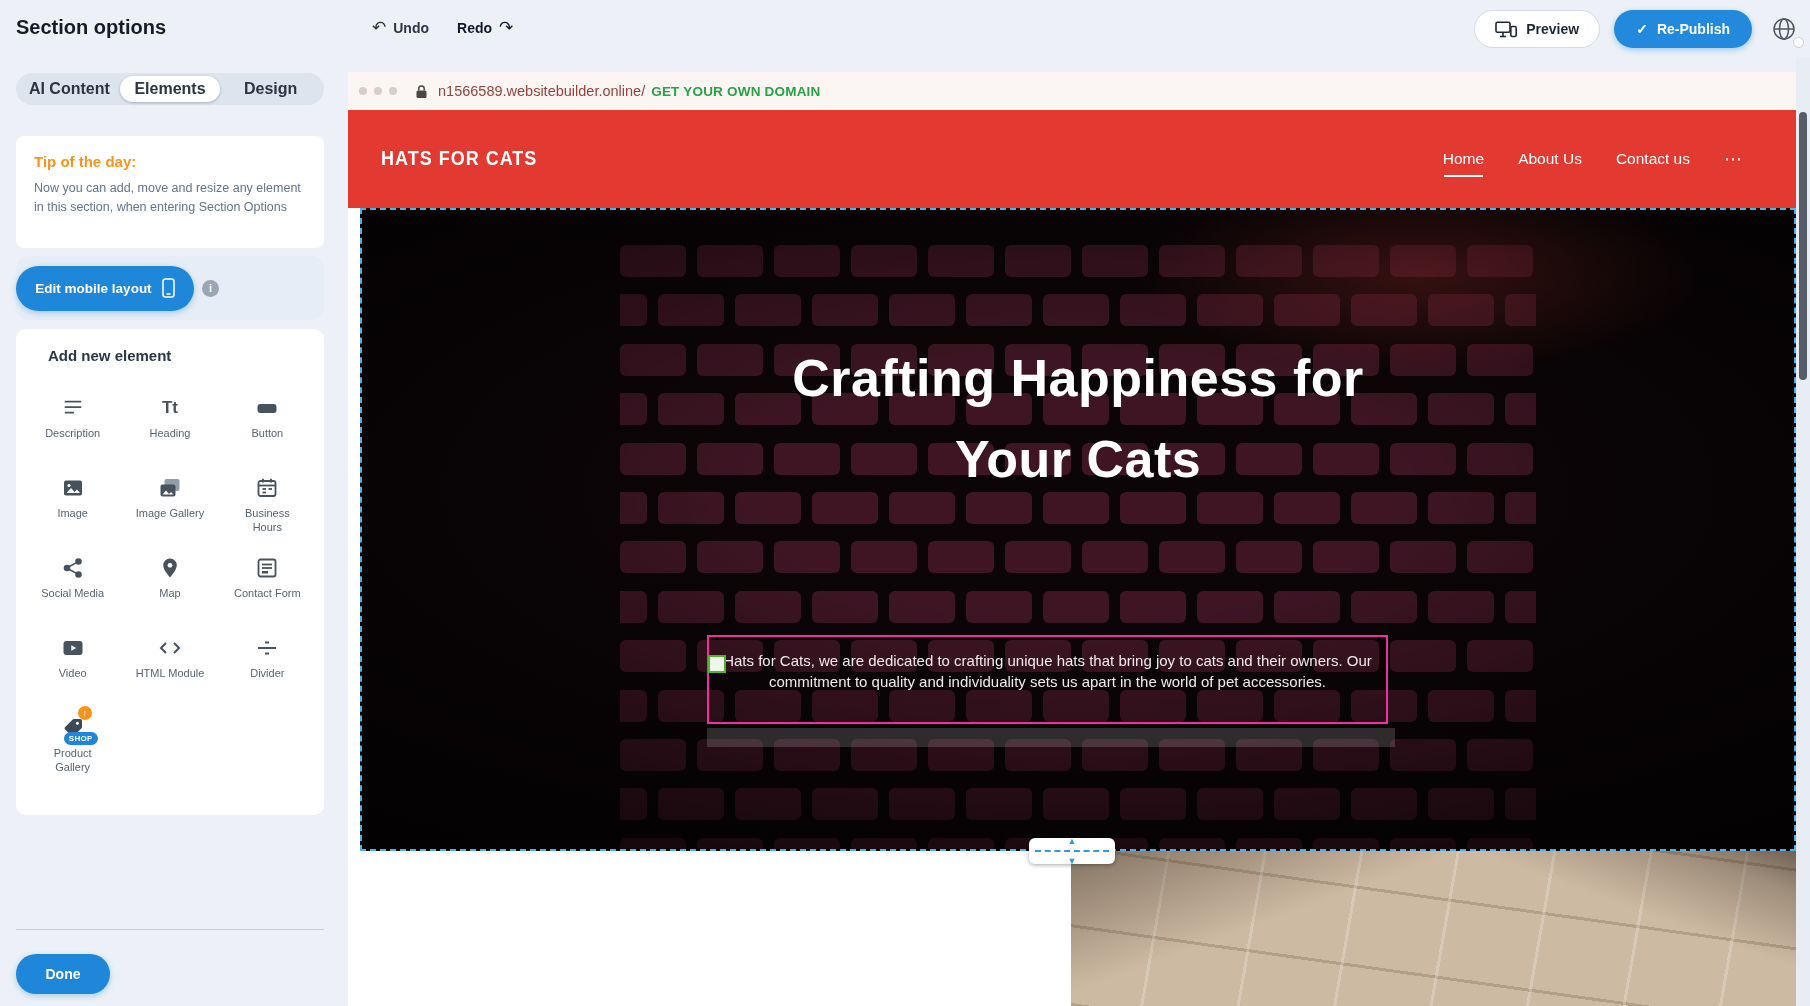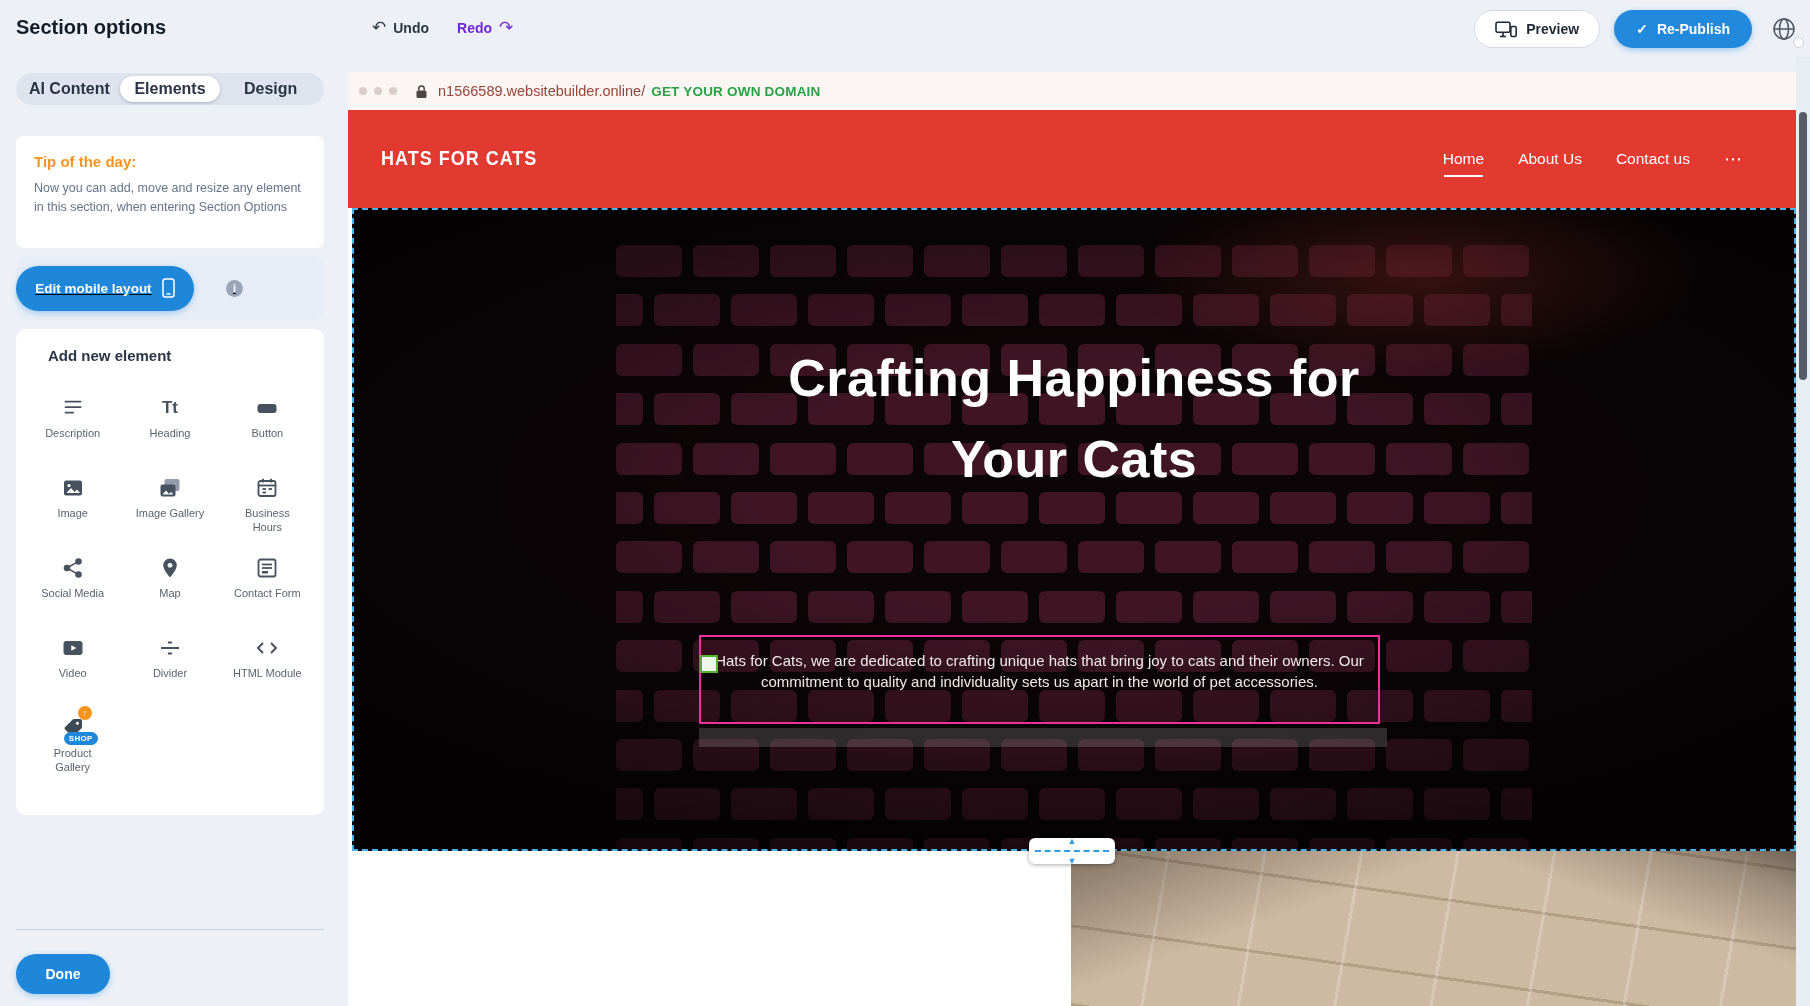--- a/index.html
+++ b/index.html
@@ -6,37 +6,37 @@
   html,body { width:1810px; height:1006px; overflow:hidden; }
   body { background:#edf1f7; font-family:"Liberation Sans", sans-serif; position:relative; }
   button { font-family:"Liberation Sans", sans-serif; cursor:pointer; }
 
   
   .topbar { position:absolute; left:0; top:0; width:100%; height:57px; background:#edf1f7; z-index:20; }
   .page-title { position:absolute; left:16px; top:16px; font-size:20px; font-weight:700; color:#141c28; }
   .history { position:absolute; left:372px; top:17px; display:flex; gap:28px; align-items:center; }
   .hist-btn { background:none; border:none; font-size:14px; font-weight:700; color:#2c3644; display:flex; gap:7px; align-items:center; }
   .hist-btn .arr { font-size:17px; font-weight:400; }
-  .hist-btn.disabled { color:#6d28d9;align-items:center; }
+  .hist-btn.disabled { color:#0f172a;align-items:center; }
   .top-actions { position:absolute; right:8px; top:10px; display:flex; gap:14px; align-items:center; }
   .btn-preview { height:38px; padding:0 20px; border-radius:20px; background:#fff; border:1px solid #d4dae3; color:#1d2835; font-size:14px; font-weight:700; display:flex; gap:9px; align-items:center; }
   .btn-publish { height:38px; padding:0 22px; border-radius:20px; background:#2289dd; border:none; color:#fff; font-size:14px; font-weight:700; display:flex; gap:9px; align-items:center; box-shadow:0 2px 6px rgba(34,137,221,.4); }
   .btn-publish .check { font-size:14px; }
   .globe-btn { width:36px; height:36px; border-radius:50%; border:none; background:transparent; position:relative; display:flex; align-items:center; justify-content:center; }
   .globe-badge { position:absolute; right:-2px; bottom:-1px; width:11px; height:11px; border-radius:50%; background:#fff; border:1px solid #c8cfd8; }
 
   
   .sidebar { position:absolute; left:0; top:57px; width:348px; bottom:0; }
   .tabs { position:absolute; left:16px; top:16px; width:308px; height:32px; background:#dde4ee; border-radius:17px; display:flex; padding:3px; }
   .tab { flex:1; border:none; background:transparent; border-radius:14px; font-size:16px; font-weight:600; color:#2a3442; }
   .tab.active { background:#fff; box-shadow:0 1px 3px rgba(20,40,70,.28); }
   .tip-card { position:absolute; left:16px; top:79px; width:308px; height:112px; background:#fff; border-radius:8px; padding:17px 18px; }
   .tip-title { font-size:15px; font-weight:700; color:#f7941d; }
   .tip-body { margin-top:9px; font-size:12.5px; color:#64748b; line-height:1.55; }
-  .mobile-row { position:absolute; left:16px; top:199px; width:308px; height:64px; background:#e7edf6; border-radius:12px; display:flex; align-items:center; gap:32px;text-decoration:underline; }
+  .mobile-row { position:absolute; left:16px; top:199px; width:308px; height:64px; background:#e7edf6; border-radius:12px; display:flex; align-items:center; gap:8px; }
   .btn-mobile { width:178px; height:45px; border:none; border-radius:23px; background:#1f87d9; color:#fff; font-size:13.5px; font-weight:700; display:flex; align-items:center; justify-content:center; gap:10px; box-shadow:0 2px 6px rgba(31,135,217,.35); }
   .info-dot { width:17px; height:17px; border-radius:50%; background:#9aa6b6; color:#fff; font-size:11px; font-weight:700; display:flex; align-items:center; justify-content:center; font-style:normal; }
   .elements-card { position:absolute; left:16px; top:272px; width:308px; height:486px; background:#fff; border-radius:10px; padding-top:18px; }
   .card-title { font-size:15px; font-weight:700; color:#2b3646; padding-left:32px; }
   .el-grid { margin-top:22px; display:grid; grid-template-columns:repeat(3,1fr); padding:0 8px; }
   .el { height:80px; display:flex; flex-direction:column; align-items:center; padding-top:9px; background:none; border:none; }
   .el-icon { width:26px; height:26px; display:flex; align-items:center; justify-content:center; position:relative; color:#47525f; }
   .el-label { margin-top:6px; font-size:11px; color:#59646f; text-align:center; line-height:1.25; max-width:72px; }
   .tt-glyph { font-size:17px; font-weight:700; color:#47525f; }
   .shop-badge { position:absolute; right:-12px; bottom:-4px; background:#1f87d9; color:#fff; font-size:8px; font-weight:700; padding:2px 5px; border-radius:7px; letter-spacing:.3px; }
@@ -54,21 +54,21 @@
   .domain-link { margin-left:6px; font-size:13.5px; font-weight:700; color:#27a245; background:none; border:none; letter-spacing:.2px; }
 
   .site { position:absolute; left:0; top:53px; right:0; bottom:0; background:#fff; overflow:hidden; }
   .site-header { position:absolute; left:0; top:0; right:0; height:98px; background:#e23a31; }
   .logo { position:absolute; left:33px; top:50%; transform:translateY(-50%) scale(1,1.12); color:#fff; font-size:18px; font-weight:800; letter-spacing:1px; display:inline-block; }
   .nav { position:absolute; right:52px; top:0; height:100%; display:flex; align-items:center; gap:34px; }
   .nav-item { background:none; border:none; color:#fff; font-size:15.5px; position:relative; }
   .nav-item.active::after { content:""; position:absolute; left:1px; right:1px; bottom:-9px; height:2px; background:#fff; }
   .nav-more { font-size:18px; letter-spacing:2px; }
 
-  .hero { position:absolute; left:4px; top:98px; right:0; height:643px; background:#0c0507; border:2px dashed #49b2e8; overflow:hidden; }
+  .hero { position:absolute; left:12px; top:98px; right:0; height:643px; background:#0c0507; border:2px dashed #49b2e8; overflow:hidden; }
   .bricks { position:absolute; left:50%; top:0; width:916px; height:100%; transform:translateX(-50%); overflow:hidden; z-index:0; }
   .brick-row { position:absolute; left:0; display:flex; gap:11px; height:32px; }
   .brick { width:66px; height:32px; flex:none; border-radius:6px; background:#3f1524; }
   .hero-shade { position:absolute; inset:0; z-index:1; background:
       radial-gradient(28% 22% at 74% 10%, rgba(150,45,40,.32), rgba(0,0,0,0) 70%),
       radial-gradient(78% 68% at 50% 44%, rgba(0,0,0,0) 28%, rgba(0,0,0,.45) 72%, rgba(0,0,0,.75) 100%); }
   .hero-h1 { position:absolute; left:0; right:0; top:128px; z-index:3; text-align:center; color:#fff; font-size:52px; font-weight:600; line-height:81px; letter-spacing:.5px; }
   .hero-sub { position:absolute; left:0; right:0; top:332px; z-index:3; text-align:center; color:#f4eef0; font-size:23px; font-weight:500; letter-spacing:.6px; }
   .ghost-band { position:absolute; left:345px; top:518px; width:688px; height:19px; background:rgba(255,255,255,.16); z-index:2; }
   .pink-box { position:absolute; left:345px; top:425px; width:681px; height:89px; border:2px solid #ef2fa0; z-index:4; }
@@ -269,36 +269,36 @@
               <rect x="2.5" y="5" width="19" height="14" rx="3" fill="#47525f"></rect>
               <path d="M10.3 9.3l5 2.7-5 2.7z" fill="#fff"></path>
             </svg>
         </span>
         <span class="el-label">Video</span>
       </button>
 
       <button class="el">
         <span class="el-icon">
           <svg width="24" height="24" viewBox="0 0 24 24" fill="none" stroke="#47525f" stroke-width="2">
+              <path d="M8 7l-5 5 5 5"></path>
+              <path d="M16 7l5 5-5 5"></path>
+            </svg>
+        </span>
+        <span class="el-label">HTML Module</span>
+      </button>
+
+      <button class="el">
+        <span class="el-icon">
+          <svg width="24" height="24" viewBox="0 0 24 24" fill="none" stroke="#47525f" stroke-width="2">
               <line x1="3" y1="12" x2="21" y2="12"></line>
               <line x1="10" y1="6.5" x2="14" y2="6.5"></line>
               <line x1="10" y1="17.5" x2="14" y2="17.5"></line>
             </svg>
         </span>
         <span class="el-label">Divider</span>
-      </button>
-
-      <button class="el">
-        <span class="el-icon">
-          <svg width="24" height="24" viewBox="0 0 24 24" fill="none" stroke="#47525f" stroke-width="2">
-              <path d="M8 7l-5 5 5 5"></path>
-              <path d="M16 7l5 5-5 5"></path>
-            </svg>
-        </span>
-        <span class="el-label">HTML Module</span>
       </button>
 
       <button class="el">
         <span class="el-icon">
           <svg width="24" height="24" viewBox="0 0 24 24">
               <path d="M12.8 3H19a2 2 0 0 1 2 2v6.2a1.5 1.5 0 0 1-.44 1.06l-7.8 7.8a1.5 1.5 0 0 1-2.12 0l-6.7-6.7a1.5 1.5 0 0 1 0-2.12l7.8-7.8A1.5 1.5 0 0 1 12.8 3z" fill="#3e4956"></path>
               <circle cx="16.4" cy="7.2" r="1.5" fill="#fff"></circle>
             </svg>
           <span class="up-badge">↑</span>
           <span class="shop-badge">SHOP</span>

